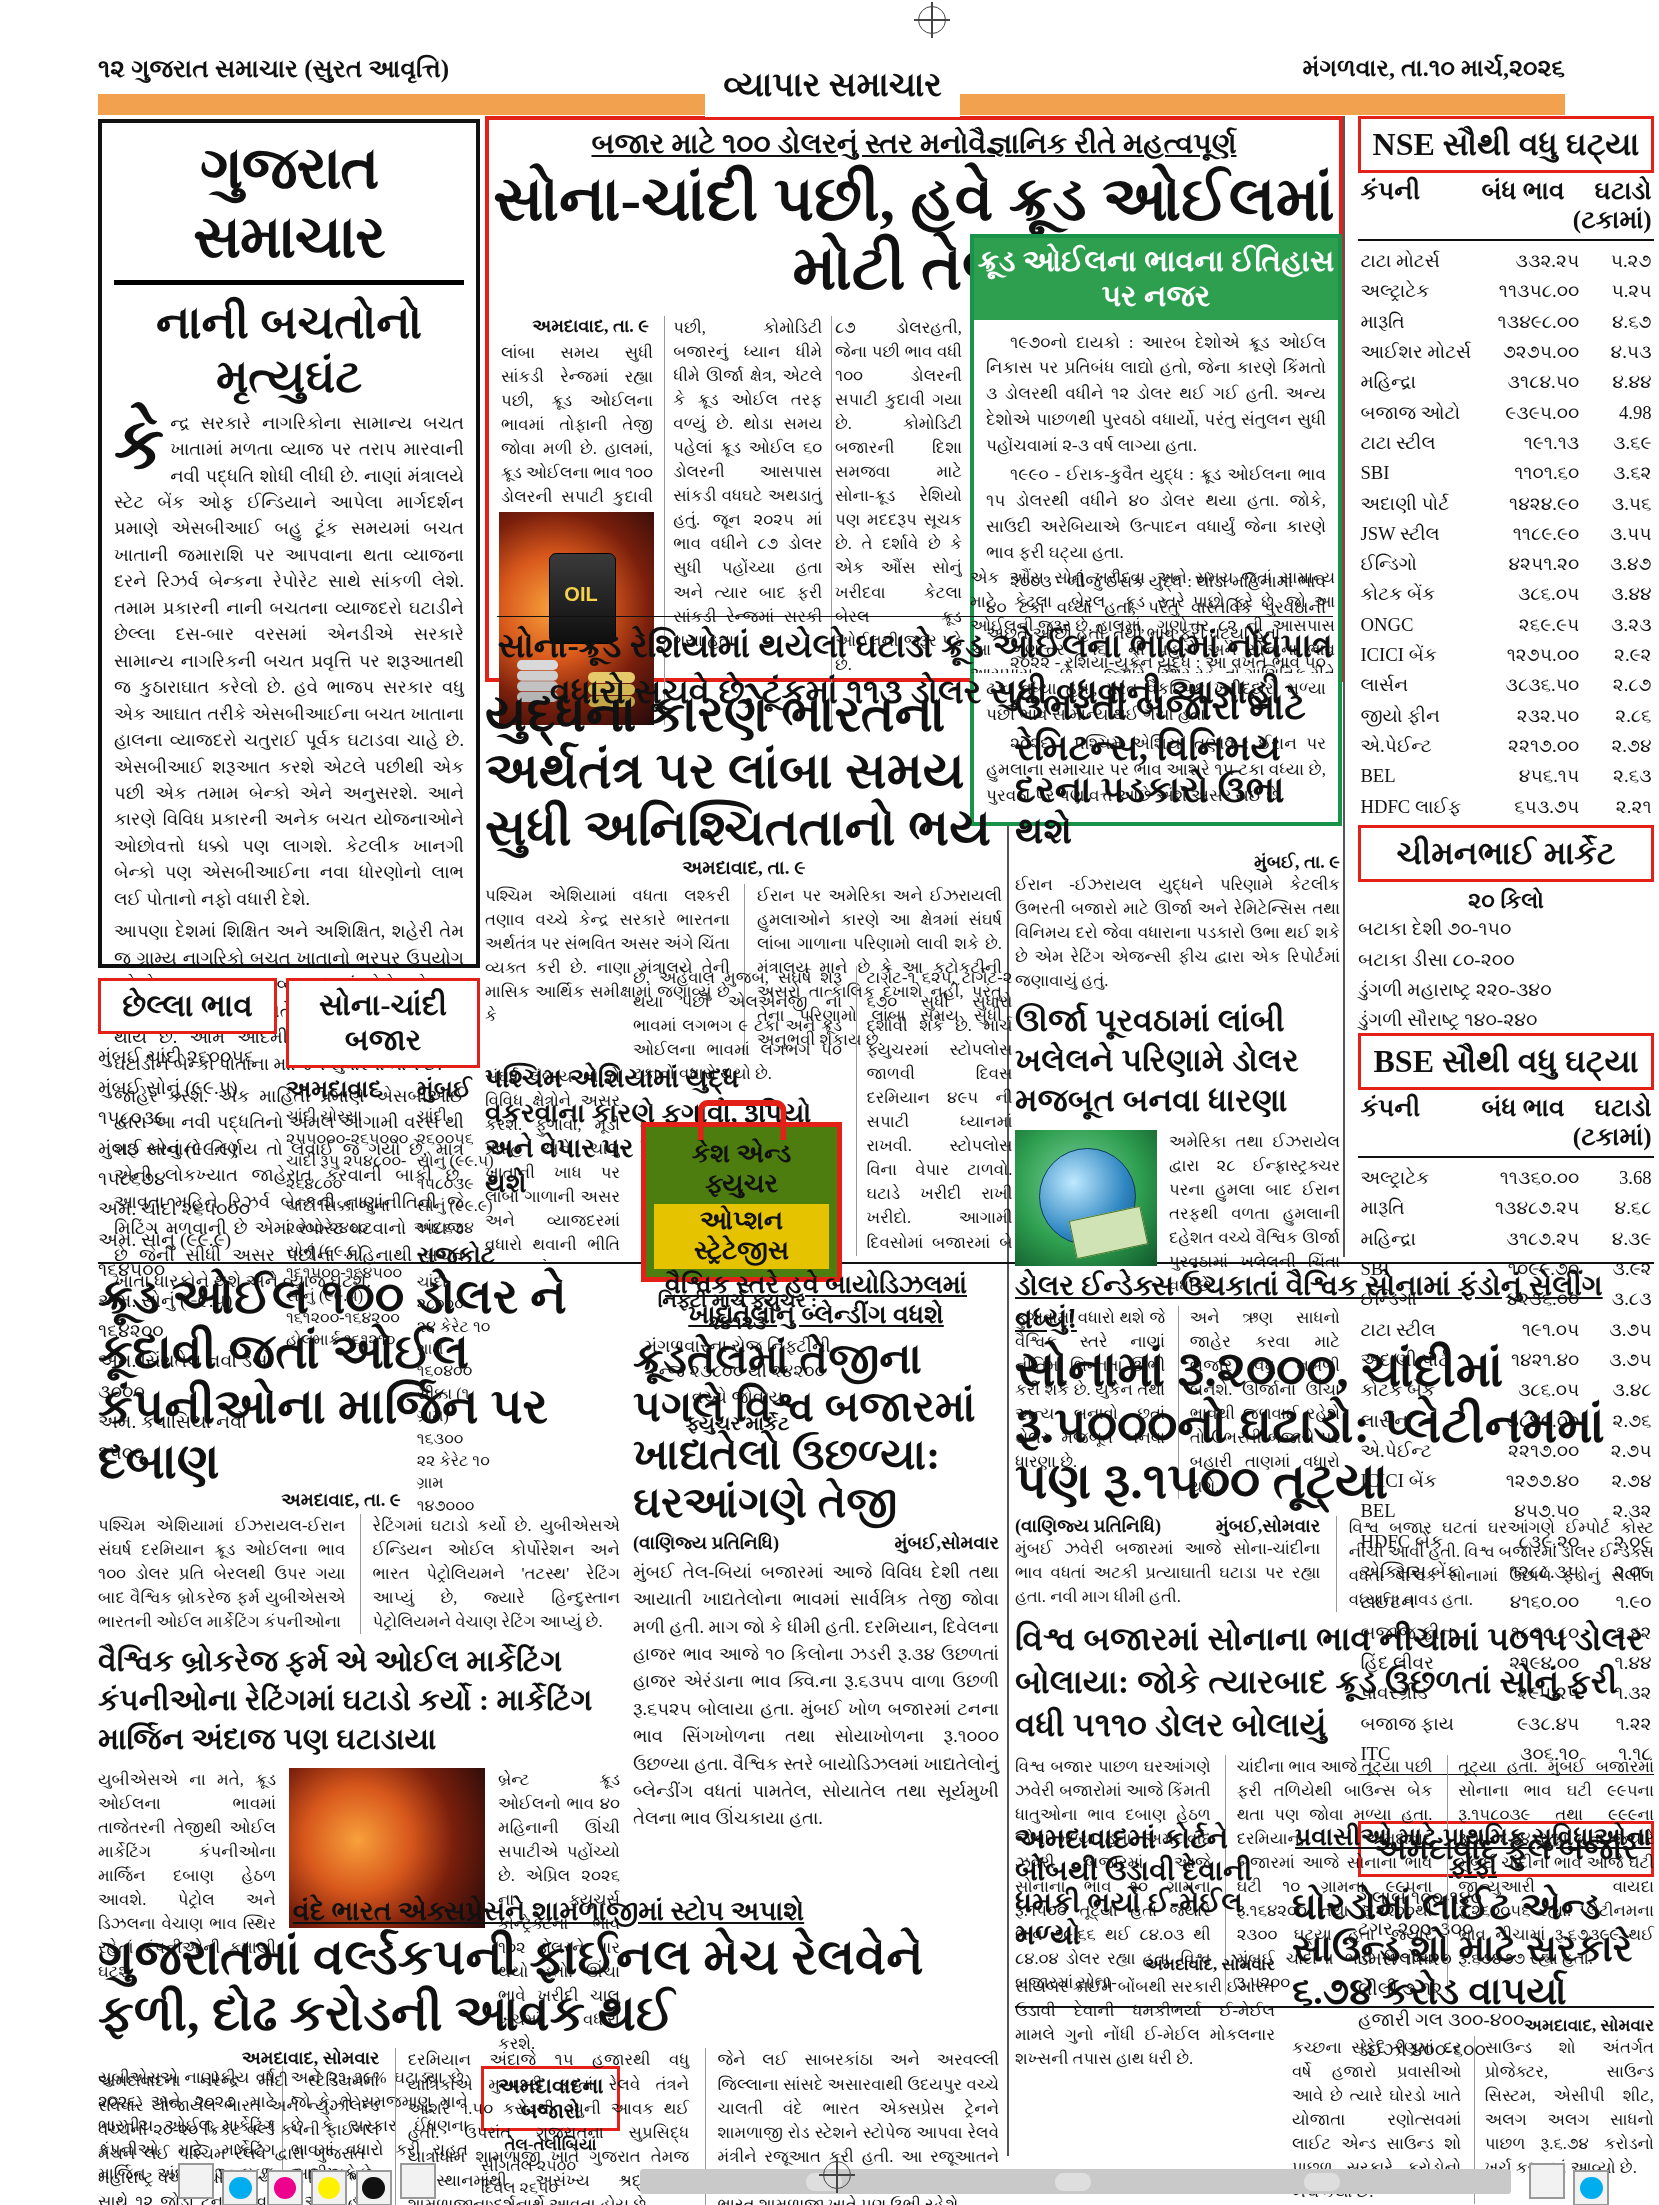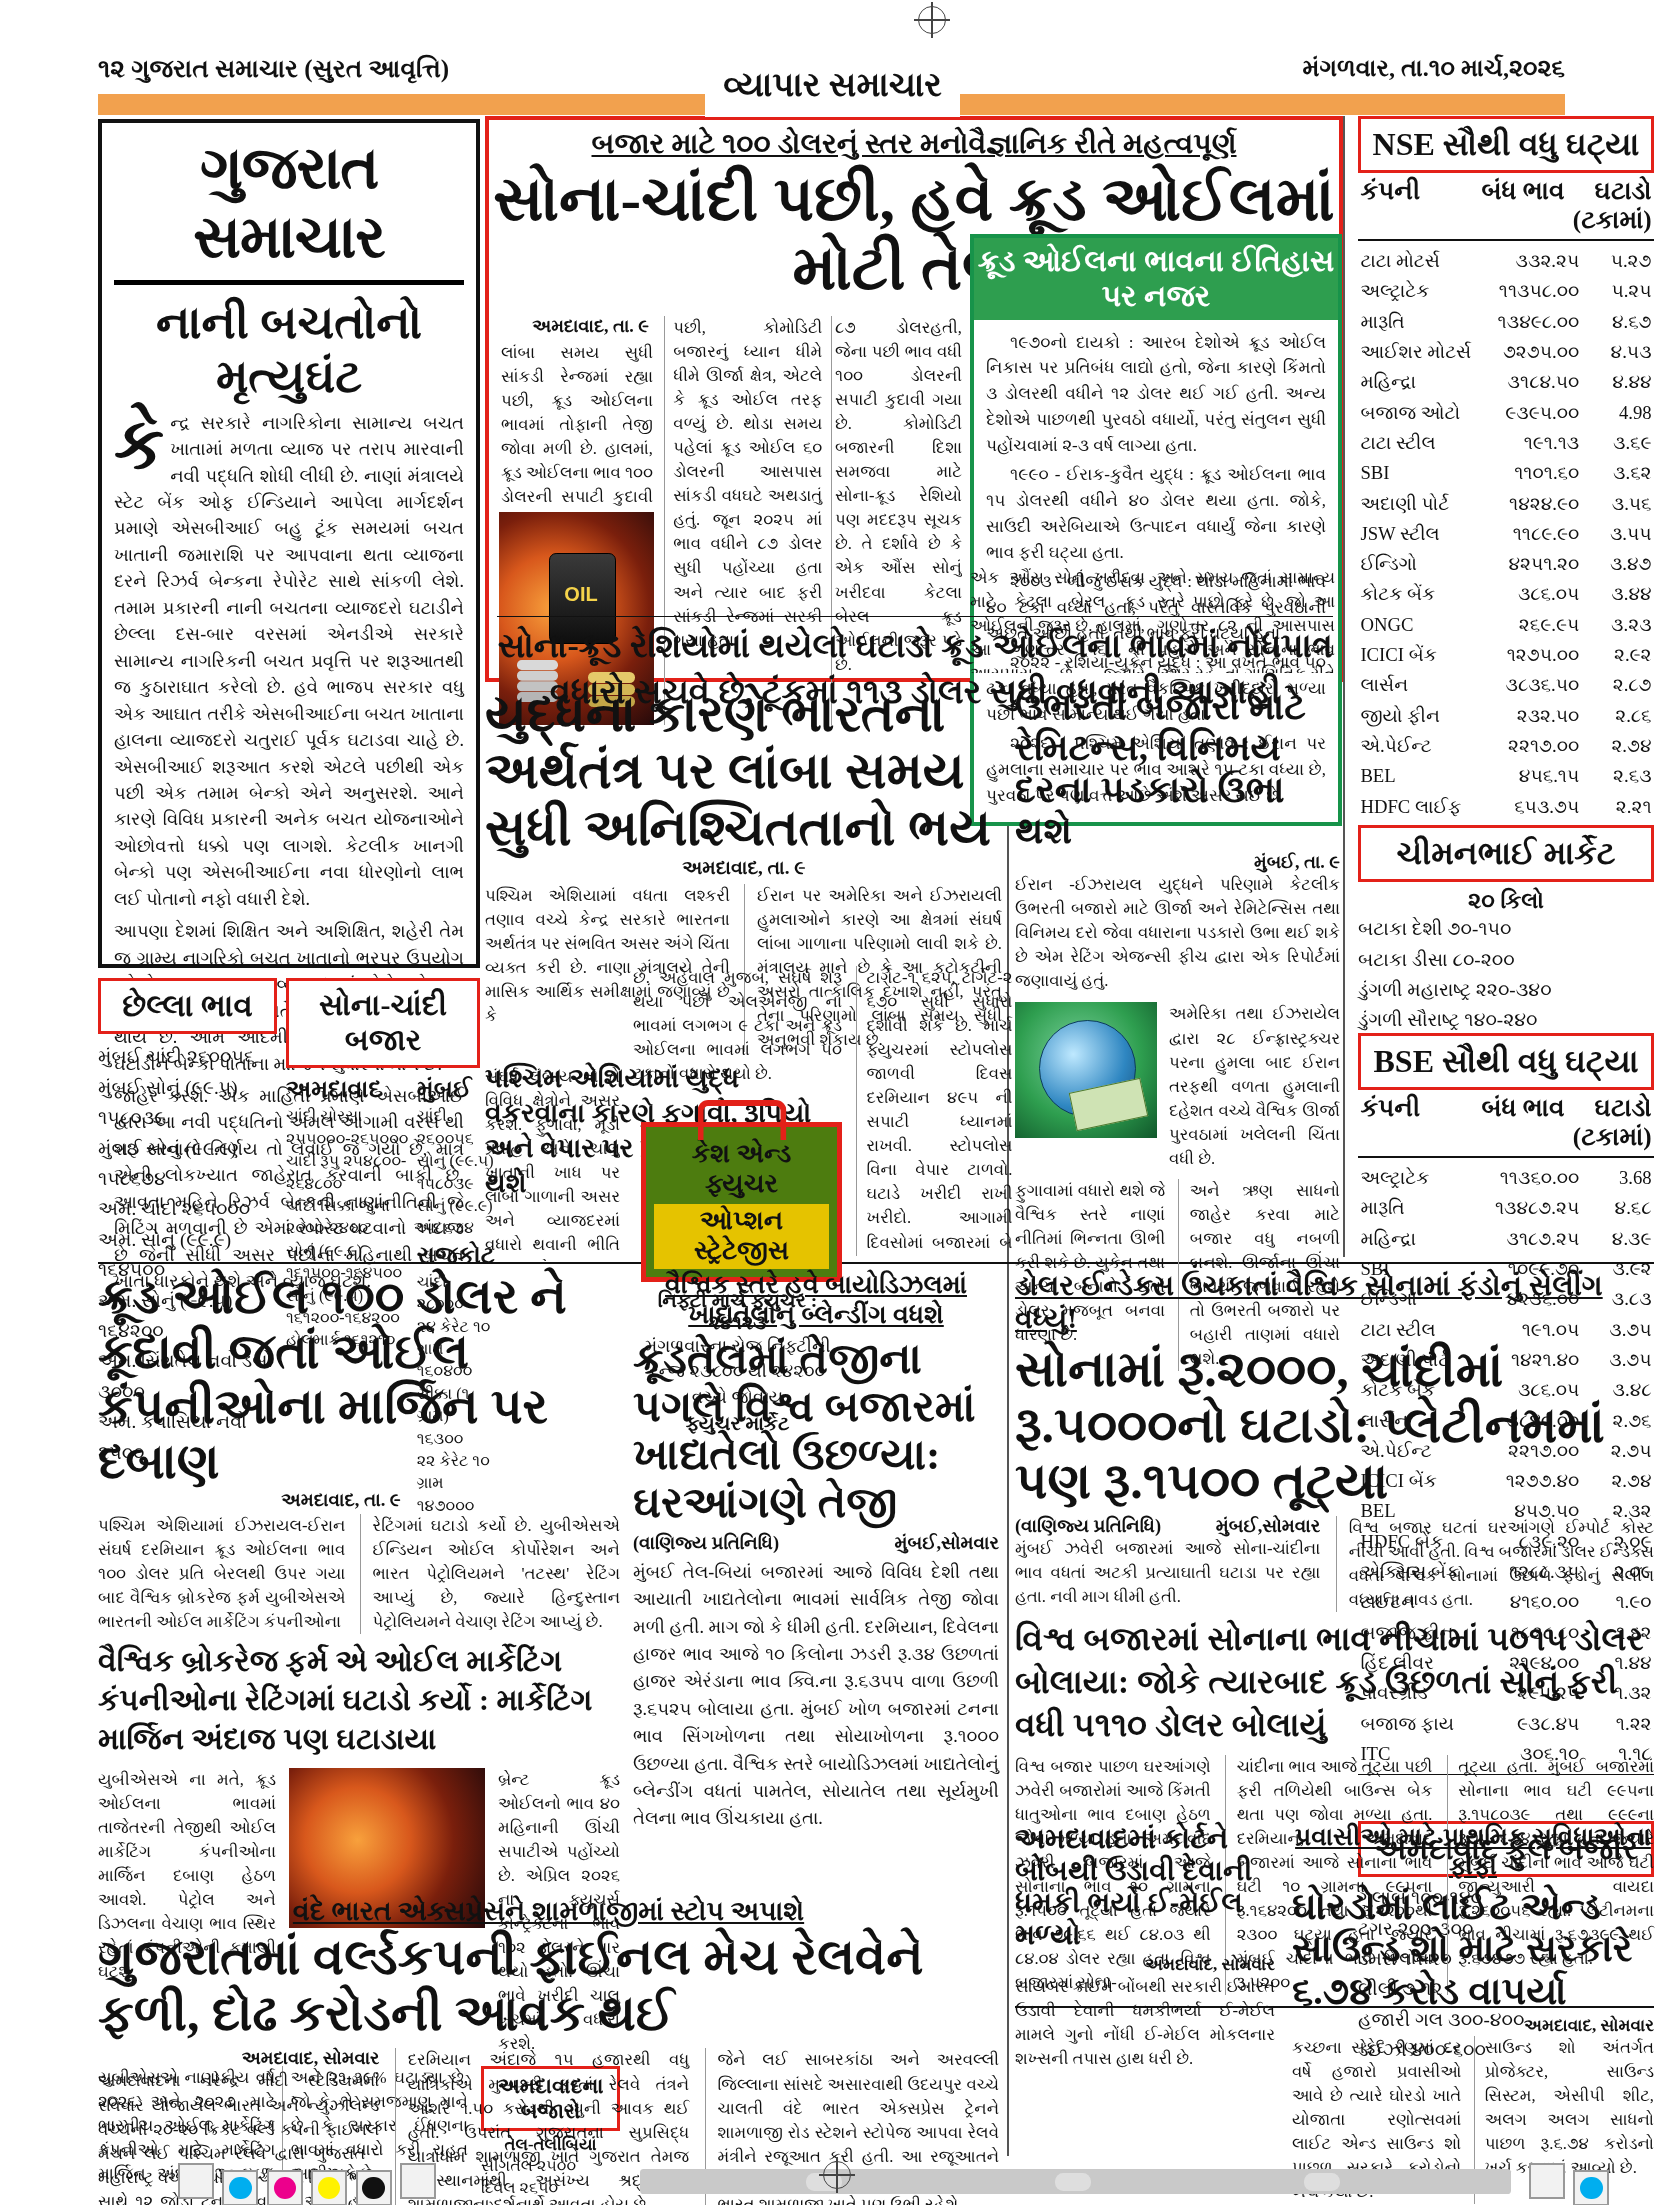--- a/index.html
+++ b/index.html
@@ -474,20 +474,21 @@
       <div class="ctr b" style="font-size:19.6px;margin-top:8.3px;">નિફ્ટી માર્ચ ફ્યુચર : ૨૪૧૨૩</div>
       <div class="ctr" style="font-size:18px;line-height:1.4;">મંગળવારના રોજ નિફ્ટીની રેન્જ ૨૩૮૦૦ થી ૨૪૨૦૦ વચ્ચે જોવાય</div>
       <div class="ctr b" style="font-size:19.6px;margin-top:3.6px;">ફ્યુચર માર્કેટ</div>
     </div>
   </div>
 
   <div class="abs" style="left:1015px;top:686px;width:325px;">
     <div class="hl" style="font-size:37px;">ઉભરતી બજારો માટે રેમિટન્સ, વિનિમય દરના પડકારો ઉભા થશે</div>
     <div class="rt b" style="font-size:18px;">મુંબઈ, તા. ૯</div>
     <div class="jus body-txt">ઈરાન -ઈઝરાયલ યુદ્ધને પરિણામે કેટલીક ઉભરતી બજારો માટે ઊર્જા અને રેમિટેન્સિસ તથા વિનિમય દરો જેવા વધારાના પડકારો ઉભા થઈ શકે છે એમ રેટિંગ એજન્સી ફીચ દ્વારા એક રિપોર્ટમાં જણાવાયું હતું.</div>
+    <div class="b" style="font-size:32px;line-height:1.25;margin-top:7.1px;">ઊર્જા પૂરવઠામાં લાંબી ખલેલને પરિણામે ડોલર મજબૂત બનવા ધારણા</div>
     <div style="display:flex;gap:12px;margin-top: 9.5px;">
       <div style="width:142px;height:136px;background:radial-gradient(circle at 45% 40%, #7fd4a0 0%, #2e9e4f 55%, #10572a 100%);position:relative;flex:none;">
         <div class="abs" style="left:24px;top:18px;width:95px;height:95px;border-radius:50%;background:radial-gradient(circle at 35% 35%, #bfe9ff 0%, #2e86c1 60%, #154b74 100%);border:1.8px solid #0c3b5c;"></div>
         <div class="abs" style="left:57px;top:83px;width:71px;height:37px;background:#cfe3b4;border:1.8px solid #4d7a2f;transform:rotate(-12deg);"></div>
       </div>
       <div class="jus body-txt">અમેરિકા તથા ઈઝરાયેલ દ્વારા ૨૮ ઈન્ફ્રાસ્ટ્રક્ચર પરના હુમલા બાદ ઈરાન તરફથી વળતા હુમલાની દહેશત વચ્ચે વૈશ્વિક ઊર્જા પુરવઠામાં ખલેલની ચિંતા વધી છે.</div>
     </div>
     <div style="display:flex;gap:13px;margin-top:8.3px;">
       <div class="jus body-txt" style="flex:1;">ફુગાવામાં વધારો થશે જે વૈશ્વિક સ્તરે નાણાં નીતિમાં ભિન્નતા ઊભી કરી શકે છે. યુકેન તથા અન્ય બનાવો છતાં ડોલર મજબૂત બનવા ધારણા છે.</div>
       <div class="jus body-txt" style="flex:1;border-left:0.6px solid #999;padding-left:10.7px;">અને ઋણ સાધનો જાહેર કરવા માટે બજાર વધુ નબળી બનશે. ઊર્જાના ઊંચા ભાવથી જળવાઈ રહેશે તો ઉભરતી બજારો પર બહારી તાણમાં વધારો થશે.</div>

